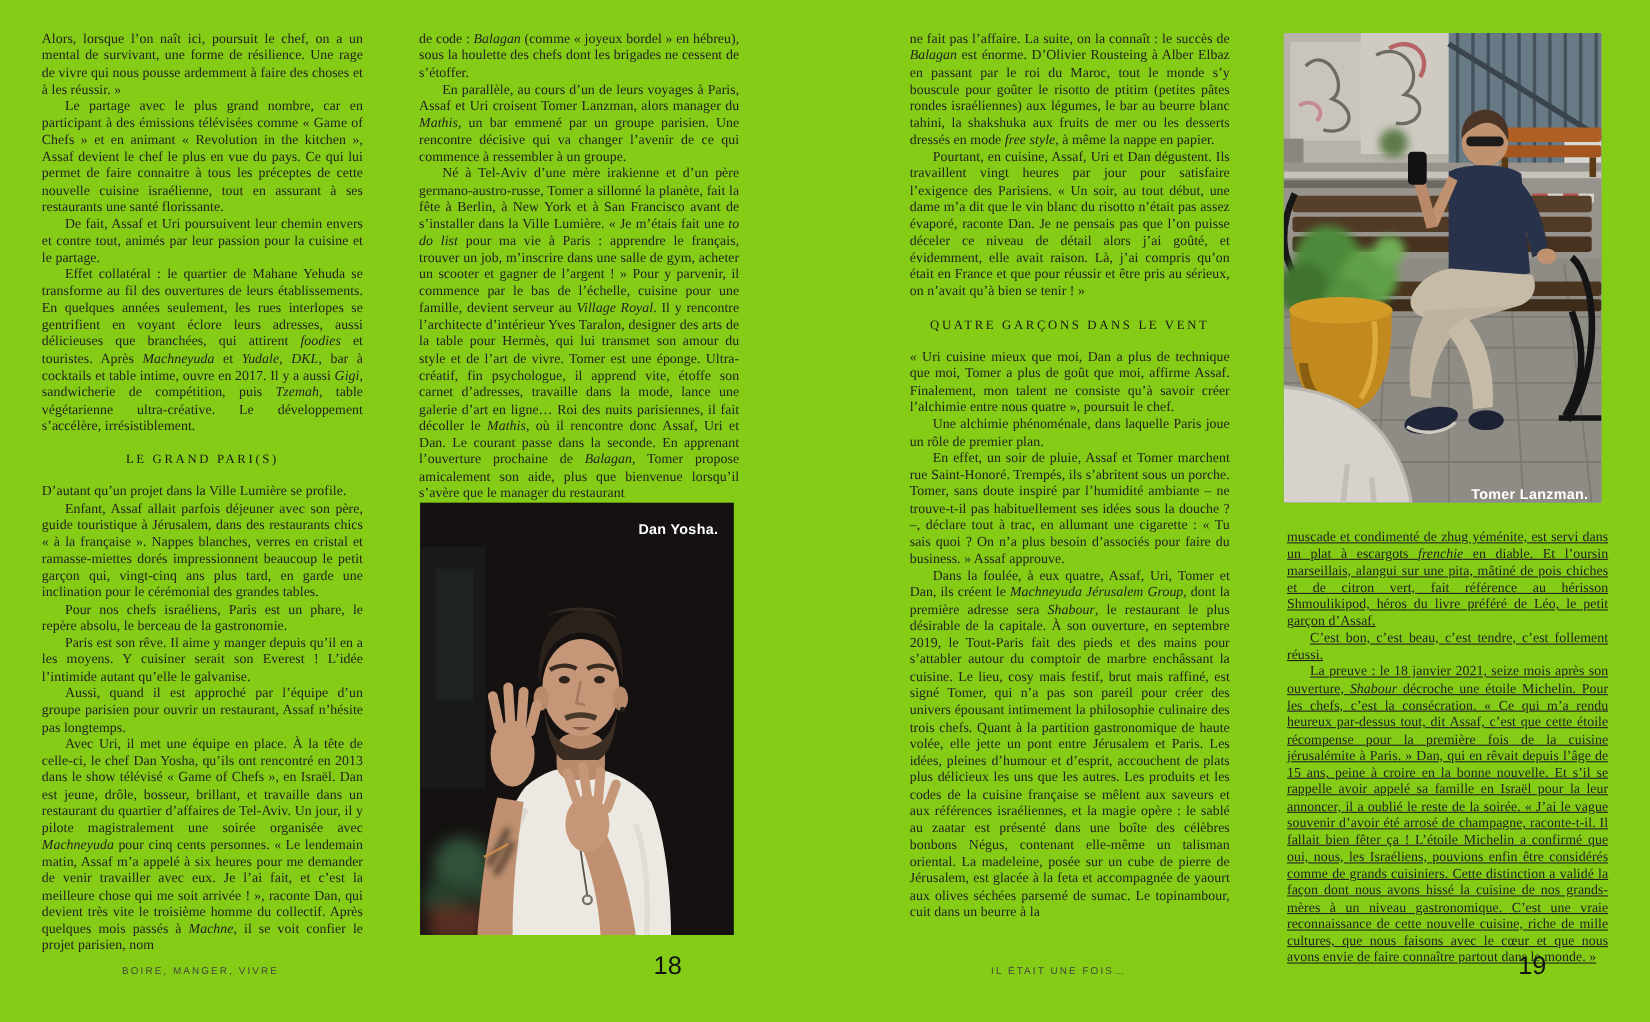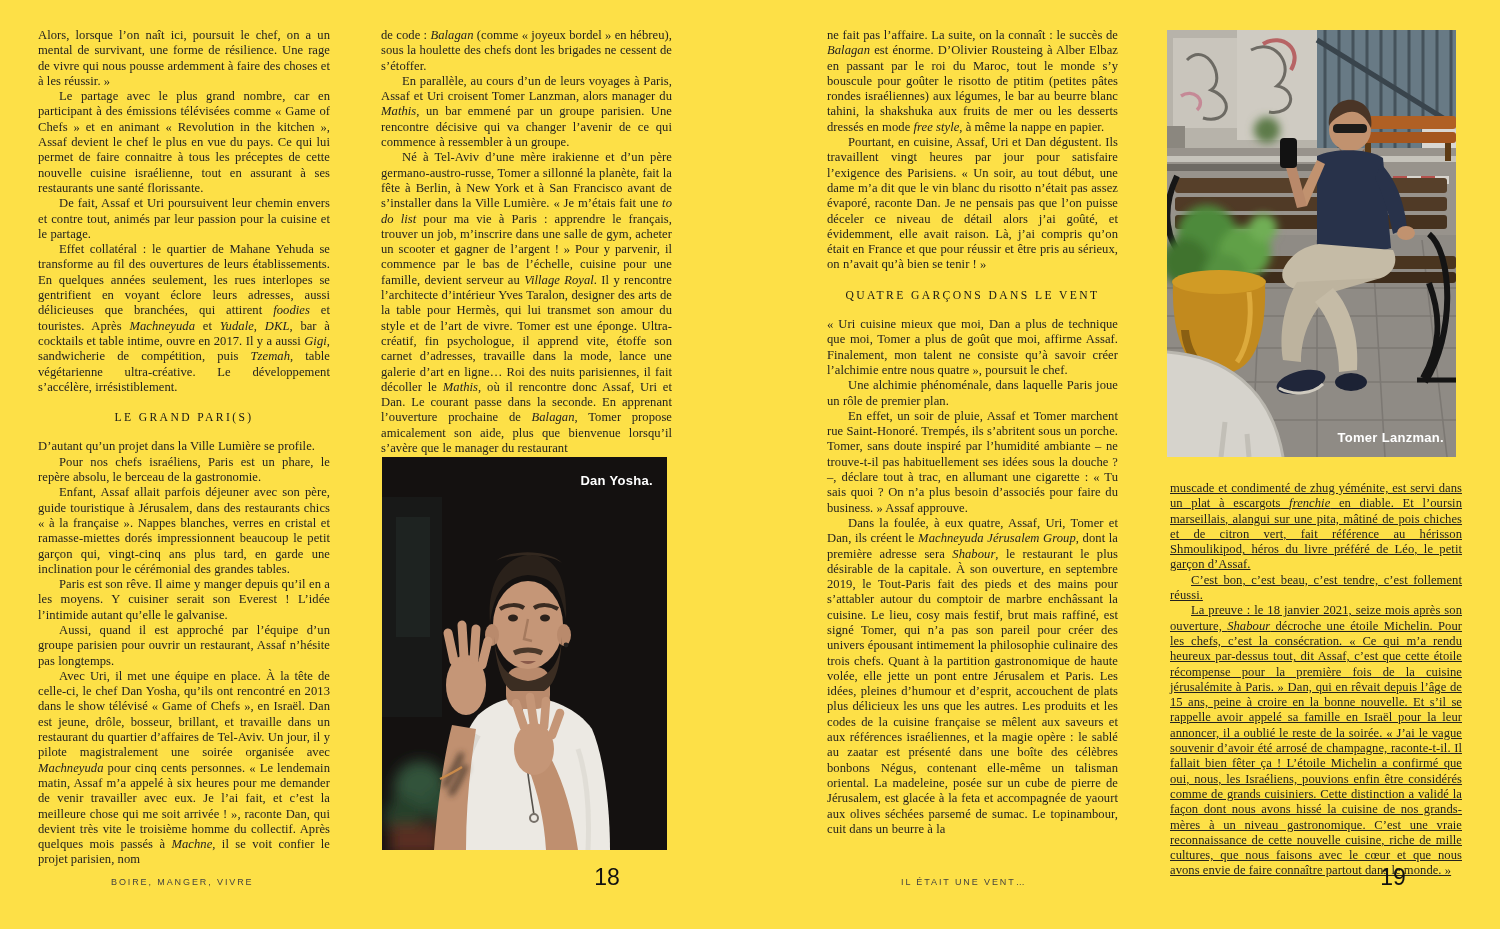--- a/index.html
+++ b/index.html
@@ -1,48 +1,48 @@
 <!DOCTYPE html>
 <html lang="fr"><head>
 <meta charset="utf-8">
 <style>
   html,body{margin:0;padding:0;background:#e8e8e6;}
-  .spread{position:relative;width:1500px;height:929px;background:#fde047;overflow:hidden;
+  .spread{position:relative;width:1500px;height:929px;background:#84cc16;overflow:hidden;
           font-family:"Liberation Serif","DejaVu Serif",serif;color:#24221f;}
   .col{position:absolute;width:292px;text-align:justify;font-size:12.6px;line-height:15.3px;
        letter-spacing:.05px;hyphens:auto;-webkit-hyphens:auto;}
   .col p{margin:0;}
   .col p.ind{text-indent:21px;}
   .col-heading{text-align:center;font-weight:normal;font-size:11.6px;letter-spacing:2.4px;
        margin:15px 0 14px;color:#181715;text-indent:0;}
   .photo{position:absolute;overflow:hidden;background:#111;}
   .photo svg{display:block;width:100%;height:100%;}
   .photo-caption{position:absolute;color:#fff;font-family:"Liberation Sans",sans-serif;
        font-weight:bold;font-size:13px;letter-spacing:.3px;}
   .cap-tr{top:16px;right:14px;}
-  .cap-br{bottom:12px;right:12px;}
+  .cap-br{bottom:0;right:12px;}
   .footer-label{position:absolute;top:877px;font-family:"Liberation Sans",sans-serif;
        font-size:9px;letter-spacing:1.9px;color:#45433f;padding-left:24px;}
   .page-number{position:absolute;top:864px;transform:translateX(-50%);
        font-family:"Liberation Sans",sans-serif;font-size:23px;font-weight:500;color:#111;}
 </style>
 </head>
 <body>
 
 <div class="spread">
 
   <div class="col" style="left:38px;top:28px;width:292px;height:834px;">
       <p>Alors, lorsque l’on naît ici, poursuit le chef, on a un mental de survivant, une forme de résilience. Une rage de vivre qui nous pousse ardemment à faire des choses et à les réussir. »</p>
       <p class="ind">Le partage avec le plus grand nombre, car en participant à des émissions télévisées comme « Game of Chefs » et en animant « Revolution in the kitchen », Assaf devient le chef le plus en vue du pays. Ce qui lui permet de faire connaitre à tous les préceptes de cette nouvelle cuisine israélienne, tout en assurant à ses restaurants une santé florissante.</p>
       <p class="ind">De fait, Assaf et Uri poursuivent leur chemin envers et contre tout, animés par leur passion pour la cuisine et le partage.</p>
       <p class="ind">Effet collatéral : le quartier de Mahane Yehuda se transforme au fil des ouvertures de leurs établissements. En quelques années seulement, les rues interlopes se gentrifient en voyant éclore leurs adresses, aussi délicieuses que branchées, qui attirent <i>foodies</i> et touristes. Après <i>Machneyuda</i> et <i>Yudale</i>, <i>DKL</i>, bar à cocktails et table intime, ouvre en 2017. Il y a aussi <i>Gigi</i>, sandwicherie de compétition, puis <i>Tzemah</i>, table végétarienne ultra-créative. Le développement s’accélère, irrésistiblement.</p>
       <div class="col-heading">LE GRAND PARI(S)</div>
       <p>D’autant qu’un projet dans la Ville Lumière se profile.</p>
+      <p class="ind">Enfant, Assaf allait parfois déjeuner avec son père, guide touristique à Jérusalem, dans des restaurants chics « à la française ». Nappes blanches, verres en cristal et ramasse-miettes dorés impressionnent beaucoup le petit garçon qui, vingt-cinq ans plus tard, en garde une inclination pour le cérémonial des grandes tables.</p>
       <p class="ind">Pour nos chefs israéliens, Paris est un phare, le repère absolu, le berceau de la gastronomie.</p>
-      <p class="ind">Enfant, Assaf allait parfois déjeuner avec son père, guide touristique à Jérusalem, dans des restaurants chics « à la française ». Nappes blanches, verres en cristal et ramasse-miettes dorés impressionnent beaucoup le petit garçon qui, vingt-cinq ans plus tard, en garde une inclination pour le cérémonial des grandes tables.</p>
       <p class="ind">Paris est son rêve. Il aime y manger depuis qu’il en a les moyens. Y cuisiner serait son Everest ! L’idée l’intimide autant qu’elle le galvanise.</p>
       <p class="ind">Aussi, quand il est approché par l’équipe d’un groupe parisien pour ouvrir un restaurant, Assaf n’hésite pas longtemps.</p>
       <p class="ind">Avec Uri, il met une équipe en place. À la tête de celle-ci, le chef Dan Yosha, qu’ils ont rencontré en 2013 dans le show télévisé « Game of Chefs », en Israël. Dan est jeune, drôle, bosseur, brillant, et travaille dans un restaurant du quartier d’affaires de Tel-Aviv. Un jour, il y pilote magistralement une soirée organisée avec <i>Machneyuda</i> pour cinq cents personnes. « Le lendemain matin, Assaf m’a appelé à six heures pour me demander de venir travailler avec eux. Je l’ai fait, et c’est la meilleure chose qui me soit arrivée ! », raconte Dan, qui devient très vite le troisième homme du collectif. Après quelques mois passés à <i>Machne</i>, il se voit confier le projet parisien, nom</p>
     </div>
 
   <div class="col" style="left:381px;top:28px;width:291px;height:420px;">
       <p>de code : <i>Balagan</i> (comme « joyeux bordel » en hébreu), sous la houlette des chefs dont les brigades ne cessent de s’étoffer.</p>
       <p class="ind">En parallèle, au cours d’un de leurs voyages à Paris, Assaf et Uri croisent Tomer Lanzman, alors manager du <i>Mathis</i>, un bar emmené par un groupe parisien. Une rencontre décisive qui va changer l’avenir de ce qui commence à ressembler à un groupe.</p>
       <p class="ind">Né à Tel-Aviv d’une mère irakienne et d’un père germano-austro-russe, Tomer a sillonné la planète, fait la fête à Berlin, à New York et à San Francisco avant de s’installer dans la Ville Lumière. « Je m’étais fait une <i>to do list</i> pour ma vie à Paris : apprendre le français, trouver un job, m’inscrire dans une salle de gym, acheter un scooter et gagner de l’argent ! » Pour y parvenir, il commence par le bas de l’échelle, cuisine pour une famille, devient serveur au <i>Village Royal</i>. Il y rencontre l’architecte d’intérieur Yves Taralon, designer des arts de la table pour Hermès, qui lui transmet son amour du style et de l’art de vivre. Tomer est une éponge. Ultra-créatif, fin psychologue, il apprend vite, étoffe son carnet d’adresses, travaille dans la mode, lance une galerie d’art en ligne… Roi des nuits parisiennes, il fait décoller le <i>Mathis</i>, où il rencontre donc Assaf, Uri et Dan. Le courant passe dans la seconde. En apprenant l’ouverture prochaine de <i>Balagan</i>, Tomer propose amicalement son aide, plus que bienvenue lorsqu’il s’avère que le manager du restaurant</p>
     </div>
@@ -209,15 +209,15 @@
     </svg>
     <span class="photo-caption cap-br">Tomer Lanzman.</span>
   </div>
 
   <div class="col" style="left:1170px;top:481px;width:292px;height:382px;text-decoration:underline;">
       <p>muscade et condimenté de zhug yéménite, est servi dans un plat à escargots <i>frenchie</i> en diable. Et l’oursin marseillais, alangui sur une pita, mâtiné de pois chiches et de citron vert, fait référence au hérisson Shmoulikipod, héros du livre préféré de Léo, le petit garçon d’Assaf.</p>
       <p class="ind">C’est bon, c’est beau, c’est tendre, c’est follement réussi.</p>
       <p class="ind">La preuve : le 18 janvier 2021, seize mois après son ouverture, <i>Shabour</i> décroche une étoile Michelin. Pour les chefs, c’est la consécration. « Ce qui m’a rendu heureux par-dessus tout, dit Assaf, c’est que cette étoile récompense pour la première fois de la cuisine jérusalémite à Paris. » Dan, qui en rêvait depuis l’âge de 15 ans, peine à croire en la bonne nouvelle. Et s’il se rappelle avoir appelé sa famille en Israël pour la leur annoncer, il a oublié le reste de la soirée. « J’ai le vague souvenir d’avoir été arrosé de champagne, raconte-t-il. Il fallait bien fêter ça ! L’étoile Michelin a confirmé que oui, nous, les Israéliens, pouvions enfin être considérés comme de grands cuisiniers. Cette distinction a validé la façon dont nous avons hissé la cuisine de nos grands-mères à un niveau gastronomique. C’est une vraie reconnaissance de cette nouvelle cuisine, riche de mille cultures, que nous faisons avec le cœur et que nous avons envie de faire connaître partout dans le monde. »</p>
     </div>
 
-  <span class="footer-label" style="left:877px;">IL ÉTAIT UNE VENT…</span>
+  <span class="footer-label" style="left:877px;">IL ÉTAIT UNE FOIS…</span>
   <span class="page-number" style="left:1393px;">19</span>
 </div>
 
 </body></html>

